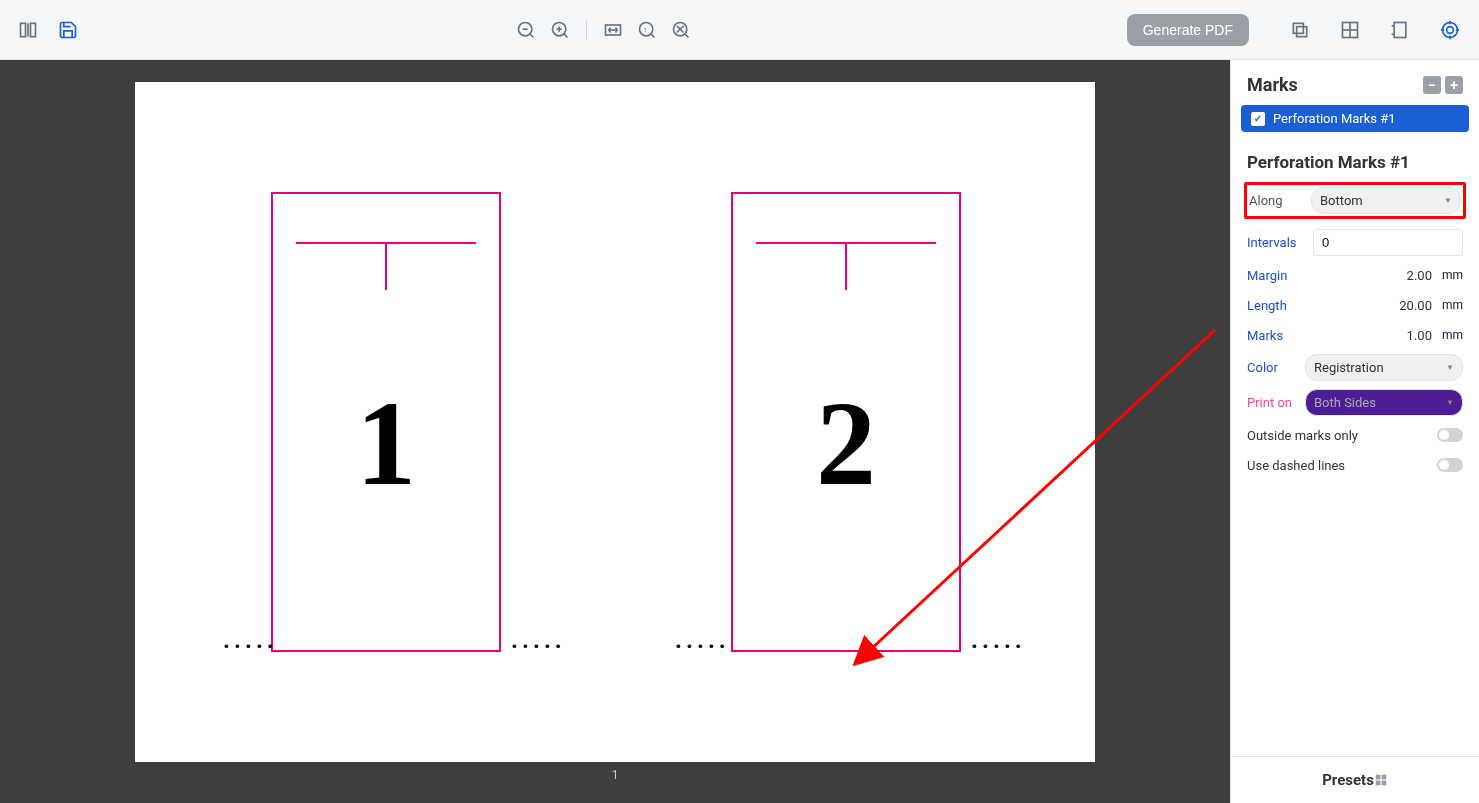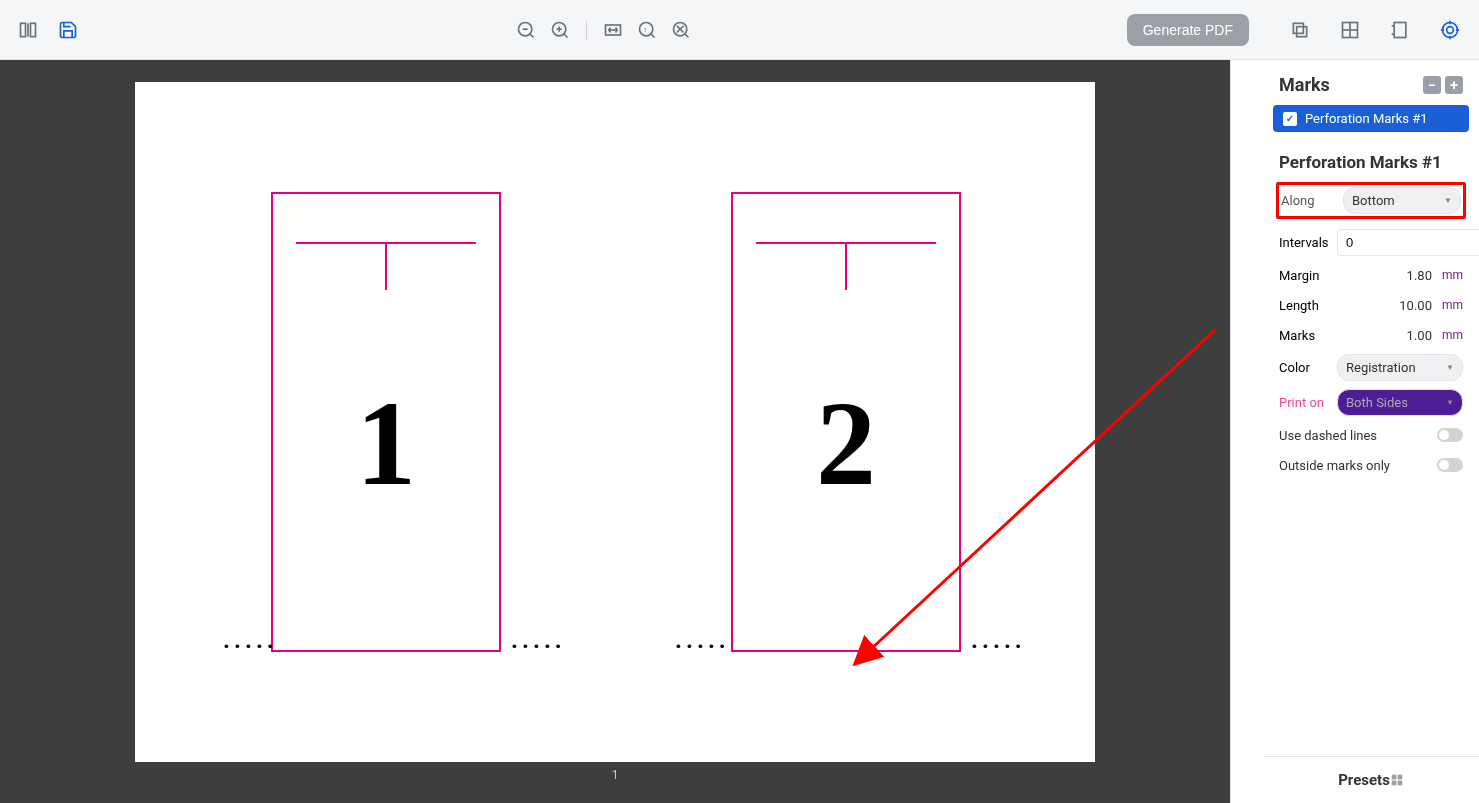--- a/index.html
+++ b/index.html
@@ -27,32 +27,32 @@
 .tmark { position: absolute; top: 48px; left: 50%; transform: translateX(-50%); }
 .tmark-h { width: 180px; height: 2px; background: #e6007e; }
 .tmark-v { width: 2px; height: 46px; background: #e6007e; margin: 0 auto; }
 .cardnum { position: absolute; top: 55%; left: 50%; transform: translate(-50%,-50%); font-size: 120px; font-weight: 700; font-family: Georgia, serif; color: #000; }
 .perf { position: absolute; bottom: 108px; font-size: 24px; letter-spacing: 4px; color: #000; font-weight: bold; }
 .perf-1l { left: 88px; }
 .perf-1r { left: 376px; }
 .perf-2l { left: 540px; }
 .perf-2r { left: 836px; }
 .arrow-svg { position: absolute; pointer-events: none; }
-.sidepanel { width: 249px; background: #fff; border-left: 1px solid #e1e4e8; display: flex; flex-direction: column; padding-left: 32px; }
+.sidepanel { width: 249px; background: #fff; border-left: 1px solid #e1e4e8; display: flex; flex-direction: column; }
 .panel-header { display: flex; align-items: center; justify-content: space-between; padding: 14px 16px 10px; }
 .panel-header h2 { font-size: 18px; font-weight: 700; }
 .header-actions { display: flex; gap: 4px; }
 .sq-btn { width: 18px; height: 18px; background: #9aa0a6; color: #fff; border-radius: 3px; display: flex; align-items: center; justify-content: center; font-size: 14px; cursor: pointer; font-weight: bold; }
 .mark-item { margin: 0 10px 6px; background: #1a5fd6; color: #fff; border-radius: 4px; padding: 6px 10px; display: flex; align-items: center; gap: 8px; font-size: 13px; cursor: pointer; }
 .mark-item .chk { width: 14px; height: 14px; background: #fff; border-radius: 2px; display: flex; align-items: center; justify-content: center; color: #1a5fd6; font-size: 10px; font-weight: bold; }
 .section-title { font-size: 17px; font-weight: 700; padding: 14px 16px 10px; }
 .form-row { display: flex; align-items: center; padding: 4px 16px; gap: 8px; min-height: 30px; }
-.form-row label { font-size: 13px; color: #000000; min-width: 50px; }
+.form-row label { font-size: 13px; color: #1d4ed8; min-width: 50px; }
 .form-row .val-right { margin-left: auto; text-align: right; color: #333; }
-.form-row .unit { color: #701a75; font-size: 12px; margin-left: 2px; }
+.form-row .unit { color: #0f172a; font-size: 12px; margin-left: 2px; }
 .select { flex: 1; background: #eef0f2; border: 1px solid #e1e4e8; border-radius: 12px; padding: 5px 8px; font-size: 13px; display: flex; justify-content: space-between; align-items: center; cursor: pointer; }
 .select .caret { font-size: 8px; color: #888; }
 .select.disabled { color: #aaa; background: #4c1d95; }
 .input { width: 150px; background: #fff; border: 1px solid #e1e4e8; border-radius: 4px; padding: 5px 8px; font-size: 13px; margin-left: auto; }
 .highlight-box { border: 3px solid #ff0000; border-radius: 2px; padding: 2px; }
 .highlight-row { display: flex; align-items: center; gap: 18px; }
 .toggle { margin-left: auto; width: 26px; height: 14px; background: #d0d4d9; border-radius: 7px; position: relative; cursor: pointer; }
 .toggle::after { content: ''; position: absolute; width: 10px; height: 10px; background: #fff; border-radius: 50%; top: 2px; left: 2px; }
 .spacer { flex: 1; }
 .presets { border-top: 1px solid #e1e4e8; padding: 14px 16px; display: flex; justify-content: center; align-items: center; }
@@ -218,26 +218,26 @@
         </div>
       </div>
 
       <div class="form-row">
         <label>Intervals</label>
         <input class="input" value="0" style="">
       </div>
 
       <div class="form-row">
         <label>Margin</label>
-        <span class="val-right">1.80</span>
+        <span class="val-right">2.00</span>
         <span class="unit">mm</span>
       </div>
       <div class="form-row">
         <label>Length</label>
-        <span class="val-right">10.00</span>
+        <span class="val-right">20.00</span>
         <span class="unit">mm</span>
       </div>
       <div class="form-row">
         <label>Marks</label>
         <span class="val-right">1.00</span>
         <span class="unit">mm</span>
       </div>
 
       <div class="form-row">
         <label>Color</label>
@@ -249,25 +249,25 @@
 
       <div class="form-row">
         <label style="color:#ec4899;">Print on</label>
         <div class="select disabled">
           <span>Both Sides</span>
             <span class="caret">▼</span>
         </div>
       </div>
 
       <div class="form-row">
+        <span>Outside marks only</span>
+        <div class="toggle"></div>
+      </div>
+      <div class="form-row">
         <span>Use dashed lines</span>
-        <div class="toggle"></div>
-      </div>
-      <div class="form-row">
-        <span>Outside marks only</span>
         <div class="toggle"></div>
       </div>
 
       <div class="spacer"></div>
       <div class="presets">
         <h3>Presets</h3>
         <svg class="grid-icon" viewBox="0 0 24 24" fill="currentColor">
             <rect x="3" y="3" width="8" height="8"></rect>
             <rect x="13" y="3" width="8" height="8"></rect>
             <rect x="3" y="13" width="8" height="8"></rect>

